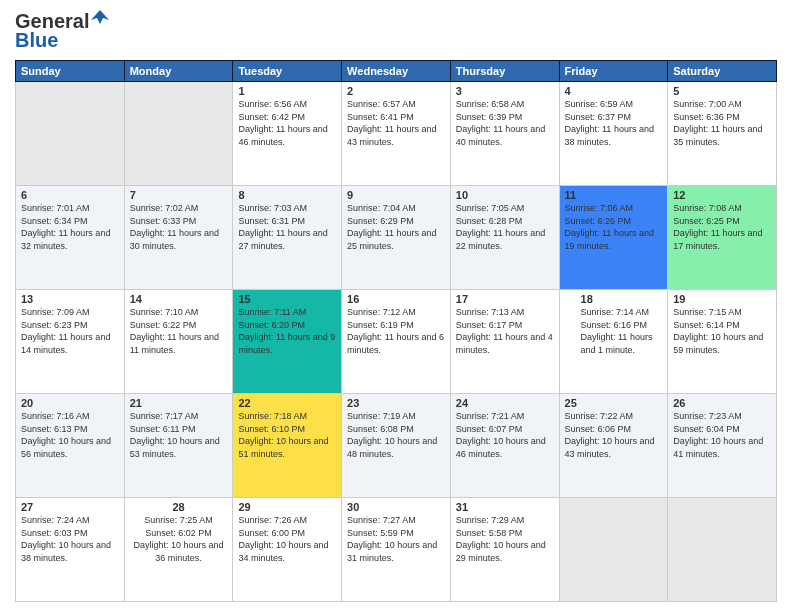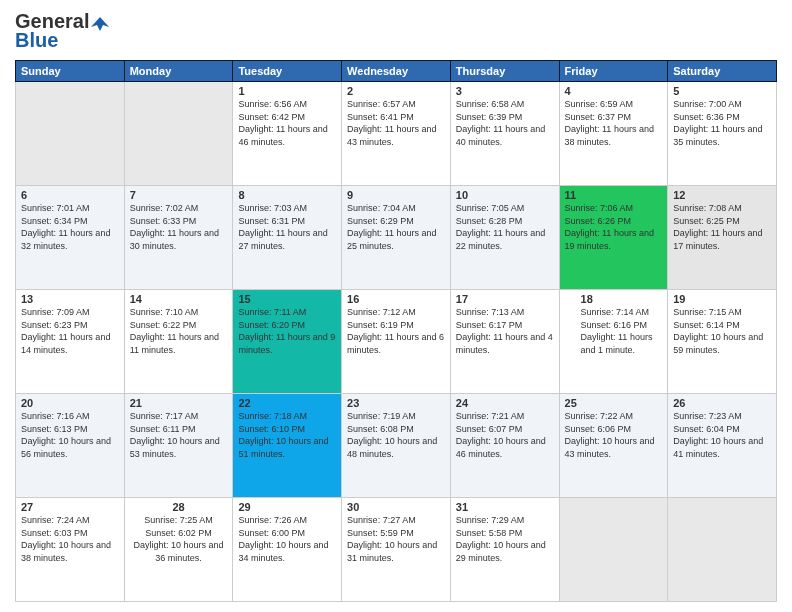--- a/index.html
+++ b/index.html
@@ -23,21 +23,21 @@
       align-items: flex-start;
       margin-bottom: 8px;
     }
     .logo {
       display: flex;
       flex-direction: column;
       align-items: flex-start;
     }
     .logo-line {
       display: flex;
-      align-items: flex-end;
+      align-items: flex-start;
     }
     .title-area {
       text-align: right;
     }
     .month-title {
       font-size: 32px;
       font-weight: bold;
       color: #333;
       line-height: 1.1;
     }
@@ -163,25 +163,25 @@
             <div class="day-info">Sunrise: 7:03 AM<br>Sunset: 6:31 PM<br>Daylight: 11 hours and 27 minutes.</div>
           </td>
           <td style="background: rgb(240, 244, 248);">
             <span class="day-num">9</span>
             <div class="day-info">Sunrise: 7:04 AM<br>Sunset: 6:29 PM<br>Daylight: 11 hours and 25 minutes.</div>
           </td>
           <td style="background: rgb(240, 244, 248);">
             <span class="day-num">10</span>
             <div class="day-info">Sunrise: 7:05 AM<br>Sunset: 6:28 PM<br>Daylight: 11 hours and 22 minutes.</div>
           </td>
-          <td style="background: #22c55e;">
+          <td style="background: #3b82f6;">
             <span class="day-num">11</span>
             <div class="day-info">Sunrise: 7:06 AM<br>Sunset: 6:26 PM<br>Daylight: 11 hours and 19 minutes.</div>
           </td>
-          <td style="background: #e5e5e5; margin-top: 40px;">
+          <td style="background: #86efac; margin-top: 40px;">
             <span class="day-num">12</span>
             <div class="day-info">Sunrise: 7:08 AM<br>Sunset: 6:25 PM<br>Daylight: 11 hours and 17 minutes.</div>
           </td>
         </tr>
         <tr>
           <td style="background: rgb(255, 255, 255);">
             <span class="day-num">13</span>
             <div class="day-info">Sunrise: 7:09 AM<br>Sunset: 6:23 PM<br>Daylight: 11 hours and 14 minutes.</div>
           </td>
           <td style="background: rgb(255, 255, 255);">
@@ -211,21 +211,21 @@
         </tr>
         <tr>
           <td style="background: rgb(240, 244, 248);">
             <span class="day-num">20</span>
             <div class="day-info">Sunrise: 7:16 AM<br>Sunset: 6:13 PM<br>Daylight: 10 hours and 56 minutes.</div>
           </td>
           <td style="background: rgb(240, 244, 248);">
             <span class="day-num">21</span>
             <div class="day-info">Sunrise: 7:17 AM<br>Sunset: 6:11 PM<br>Daylight: 10 hours and 53 minutes.</div>
           </td>
-          <td style="background: #0ea5e9;">
+          <td style="background: #fde047;">
             <span class="day-num">22</span>
             <div class="day-info">Sunrise: 7:18 AM<br>Sunset: 6:10 PM<br>Daylight: 10 hours and 51 minutes.</div>
           </td>
           <td style="background: rgb(240, 244, 248);">
             <span class="day-num">23</span>
             <div class="day-info">Sunrise: 7:19 AM<br>Sunset: 6:08 PM<br>Daylight: 10 hours and 48 minutes.</div>
           </td>
           <td style="background: rgb(240, 244, 248);">
             <span class="day-num">24</span>
             <div class="day-info">Sunrise: 7:21 AM<br>Sunset: 6:07 PM<br>Daylight: 10 hours and 46 minutes.</div>

